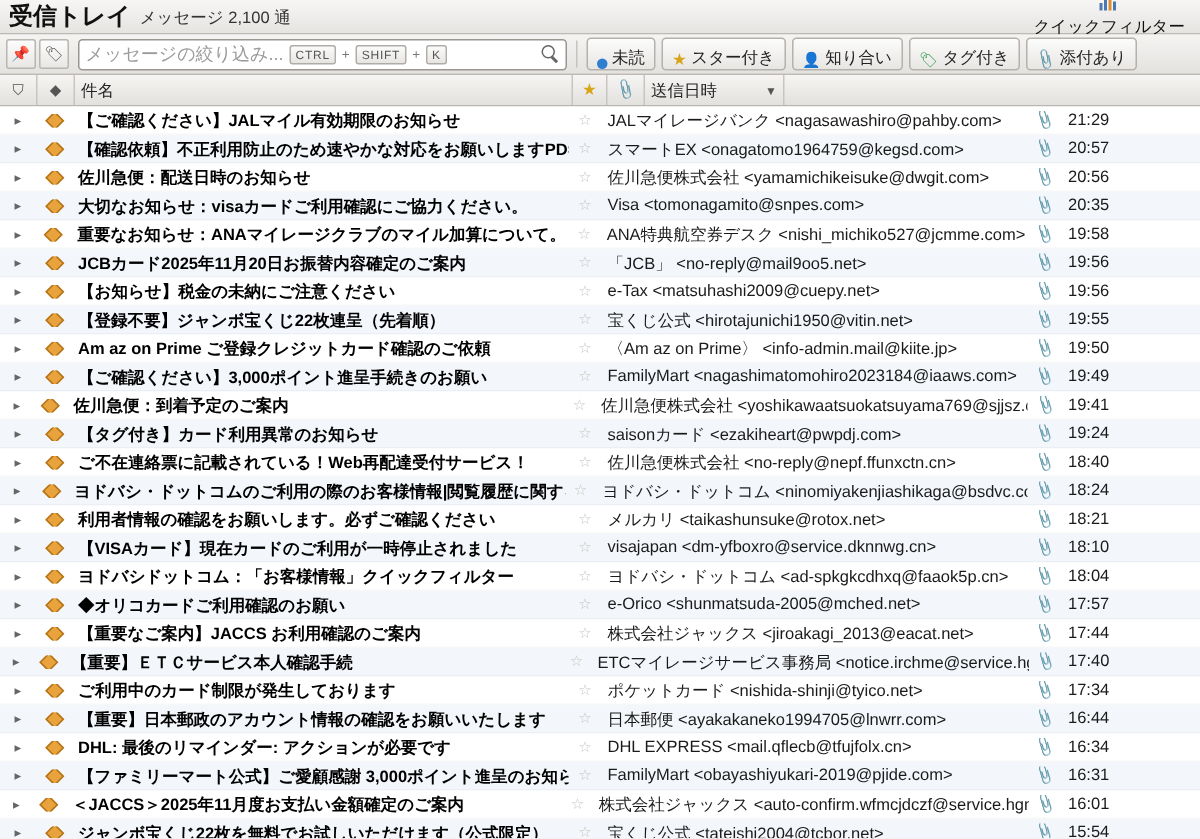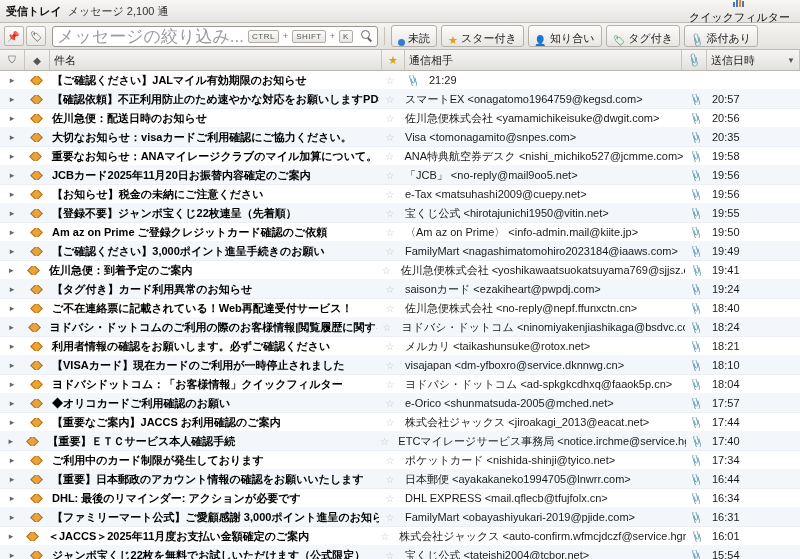--- a/index.html
+++ b/index.html
@@ -25,21 +25,21 @@
     height: 22px;
     display: flex;
     align-items: center;
     background: linear-gradient(#f7f6f5, #e6e4e1);
     border-bottom: 1px solid #bdbab6;
     padding: 0 4px;
     flex: 0 0 auto;
   }
   .titlebar .folder-title {
     font-weight: bold;
-    font-size: 11px;
+    font-size: 16px;
     padding: 0 6px 0 2px;
   }
   .titlebar .count-text {
     font-size: 11px;
     color: #333;
   }
   .titlebar .spacer { flex: 1 1 auto; }
   .quickfilter-btn {
     display: flex;
     align-items: center;
@@ -95,21 +95,21 @@
     background: #fff;
     border: 1px solid #9a9691;
     border-radius: 3px;
     display: flex;
     align-items: center;
     padding: 0 4px;
     gap: 4px;
   }
   .search-wrap .ph {
     color: #9b9b9b;
-    font-size: 17px;
+    font-size: 12px;
     white-space: nowrap;
     overflow: hidden;
   }
   .kbd {
     border: 1px solid #b0aca7;
     background: linear-gradient(#fbfbfb,#e7e5e2);
     border-radius: 2px;
     font-size: 8px;
     padding: 0 3px;
     color: #555;
@@ -311,38 +311,38 @@
     <span class="cell c-icon1">
         <span class="hdr-thread">⛉</span>
       </span>
     <span class="cell c-icon2">
         <span class="hdr-thread">◆</span>
       </span>
     <span class="cell c-subject">件名</span>
     <span class="cell c-star">
         <span class="star-ic">★</span>
       </span>
-    <span class="cell c-correspondent">通信相手</span>
     <span class="cell c-attach">
         <span class="clip-ic">📎</span>
       </span>
     <span class="cell c-date">
       <span>送信日時</span>
       <span class="sort-arrow">▼</span>
     </span>
   </div>
 
   <div class="list" id="message-list">
       <div class="row odd">
         <span class="cell r-thread">▸</span>
         <span class="cell r-flag">
           <span class="diamond"></span>
         </span>
         <span class="cell r-subject">【ご確認ください】JALマイル有効期限のお知らせ</span>
         <span class="cell r-star">☆</span>
+        <span class="cell r-correspondent">JALマイレージバンク &lt;nagasawashiro@pahby.com&gt;</span>
         <span class="cell r-attach">
           <span class="attach-clip">📎</span>
         </span>
         <span class="cell r-date">21:29</span>
       </div>
       <div class="row even">
         <span class="cell r-thread">▸</span>
         <span class="cell r-flag">
           <span class="diamond"></span>
         </span>

